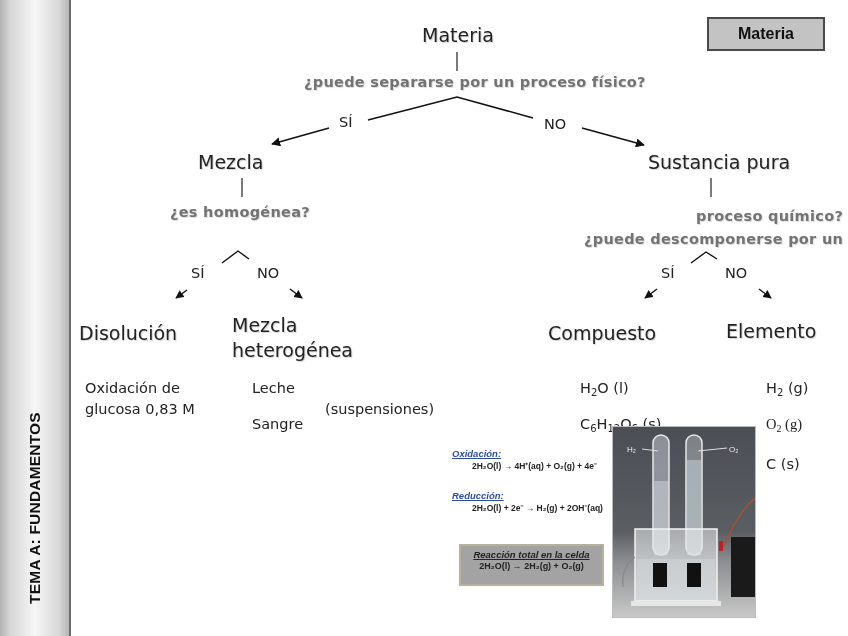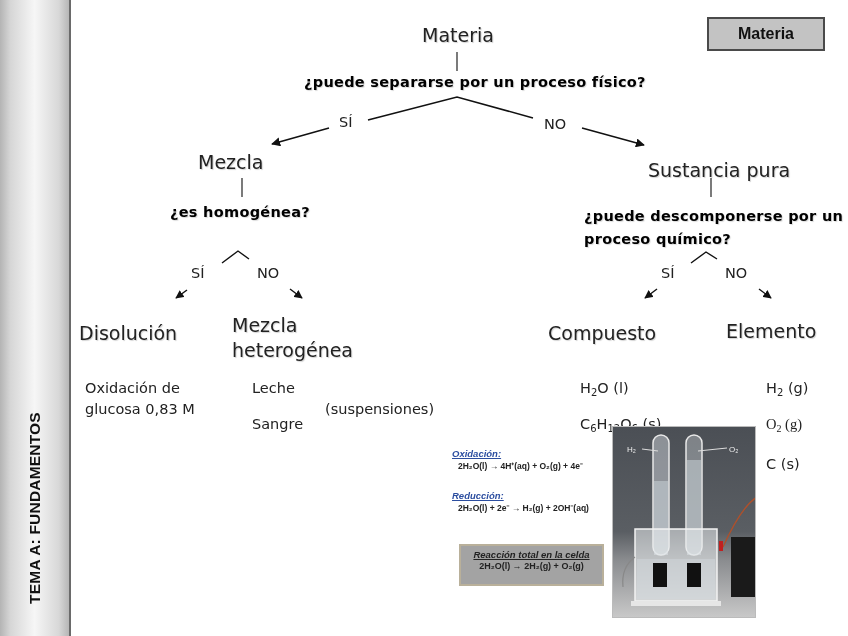--- a/index.html
+++ b/index.html
@@ -20,30 +20,30 @@
 
   .tag-box {
     position: absolute; left: 707px; top: 17px; width: 118px; height: 34px;
     background: #c3c3c3; border: 2px solid #4a4a4a;
     display: flex; align-items: center; justify-content: center;
     font-family: "Liberation Sans", sans-serif; font-weight: bold; font-size: 16px; color: #111;
   }
 
   .t { position: absolute; white-space: nowrap; }
   .node { font-size: 19px; font-family: "DejaVu Sans", sans-serif; color: #222; text-shadow: 1px 1px 1px rgba(0,0,0,0.18); }
-  .q { font-size: 14.5px; font-weight: bold; font-family: "DejaVu Sans", sans-serif; color: #000000; letter-spacing: 0.3px; text-shadow: 1px 1px 1px rgba(0,0,0,0.15); }
+  .q { font-size: 14.5px; font-weight: bold; font-family: "DejaVu Sans", sans-serif; color: #737373; letter-spacing: 0.3px; text-shadow: 1px 1px 1px rgba(0,0,0,0.15); text-align: right; }
   .yn { font-size: 14.5px; font-family: "DejaVu Sans", sans-serif; color: #222; }
   .ex { font-size: 14.5px; font-family: "DejaVu Sans", sans-serif; color: #222; line-height: 21px; }
   .ex sub { font-size: 10px; vertical-align: -3px; }
 
   svg.lines { position: absolute; left: 0; top: 0; width: 848px; height: 636px; pointer-events: none; }
 
   .eq-panel { position: absolute; left: 452px; top: 448px; width: 162px; font-family: "Liberation Sans", sans-serif; }
   .eq-title { font-size: 9.5px; font-weight: bold; font-style: italic; color: #2c4ea0; text-decoration: underline; }
-  .eq-line { font-size: 8.5px; font-weight: bold; color: #222; margin-left: 6px; margin-top: 1px; }
+  .eq-line { font-size: 8.5px; font-weight: bold; color: #222; margin-left: 20px; margin-top: 1px; }
   .eq-total {
     position: absolute; left: 459px; top: 544px; width: 145px; height: 42px;
     background: #a3a3a3; border: 2px solid #b9b09a; text-align: center;
     font-family: "Liberation Sans", sans-serif; padding-top: 3px;
   }
   .eq-total-title { font-size: 9.5px; font-weight: bold; font-style: italic; color: #222; text-decoration: underline; }
   .eq-total-line { font-size: 9px; font-weight: bold; color: #222; margin-top: 1px; }
 
   .photo {
     position: absolute; left: 612px; top: 426px; width: 144px; height: 192px;
@@ -100,24 +100,24 @@
 </div>
 
 <div class="t ex" style="left:85px; top:378px;">
   <div>Oxidación de</div>
   <div>glucosa 0,83 M</div>
 </div>
 <div class="t ex" style="left:252px; top:378px;">Leche</div>
 <div class="t ex" style="left:252px; top:414px;">Sangre</div>
 <div class="t ex" style="left:325px; top:399px;">(suspensiones)</div>
 
-<div class="t node" style="left:648px; top:159px;">Sustancia pura</div>
+<div class="t node" style="left:648px; top:151px;">Sustancia pura</div>
 <div class="t q" style="left:584px; top:205px; line-height:23px;">
+  <div>proceso químico?</div>
   <div>¿puede descomponerse por un</div>
-  <div>proceso químico?</div>
 </div>
 <div class="t yn" style="left:661px; top:265px;">SÍ</div>
 <div class="t yn" style="left:725px; top:265px;">NO</div>
 
 <div class="t node" style="left:548px; top:322px;">Compuesto</div>
 <div class="t node" style="left:726px; top:320px;">Elemento</div>
 
 <div class="t ex" style="left:580px; top:378px;"><span>H</span><sub>2</sub><span>O (l)</span></div>
 <div class="t ex" style="left:580px; top:414px;"><span>C</span><sub>6</sub><span>H</span><sub>12</sub><span>O</span><sub>6</sub><span> (s)</span></div>
 <div class="t ex" style="left:766px; top:378px;"><span>H</span><sub>2</sub><span> (g)</span></div>

